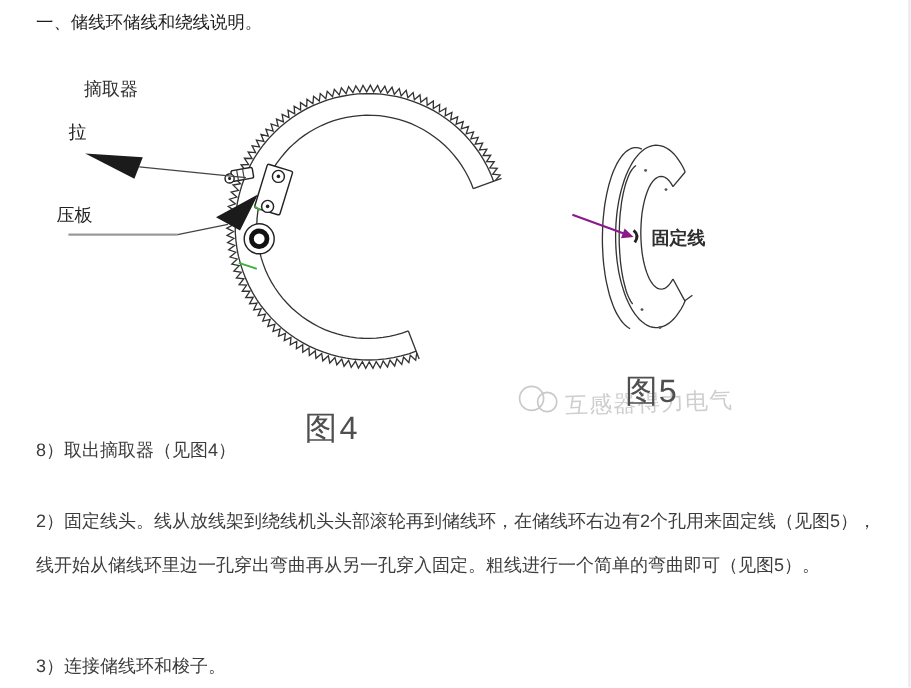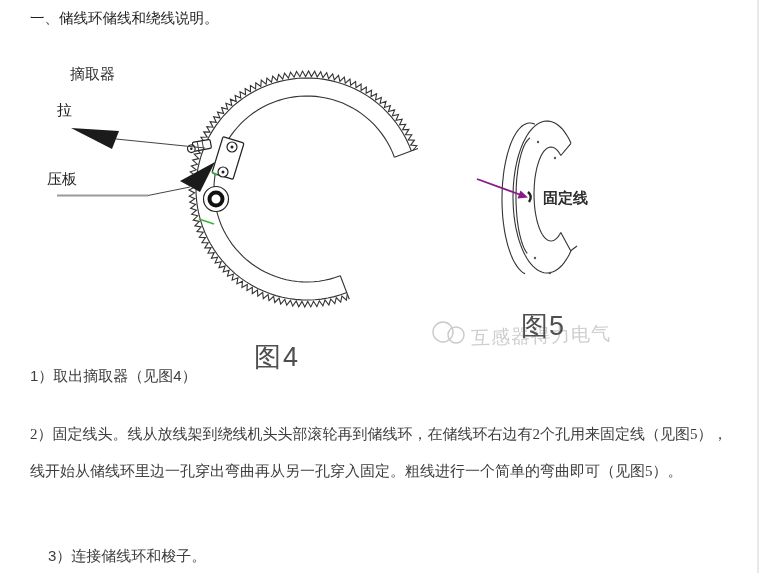--- a/index.html
+++ b/index.html
@@ -16,22 +16,22 @@
   .plate-label{left:47px;top:170px;font-size:15px;color:#222;}
   .fig4-caption{left:254px;top:308px;font-size:27px;color:#4f4f4f;letter-spacing:2px;margin-top:31px;}
   .fig5-caption{left:521px;top:308px;font-size:27px;color:#4f4f4f;letter-spacing:1px;z-index:3;}
   .fixed-wire-label{left:543px;top:189px;font-size:15px;color:#2e2e2e;font-weight:bold;}
   .watermark-text{
     left:471px;top:323px;font-size:19px;letter-spacing:1px;z-index:2;
     color:var(--wm-color,#c9c9c9);transform:rotate(-2deg);opacity:.9;
   }
   .para{position:absolute;left:30px;color:#3d3d3d;font-size:15px;}
   .para-1{top:366px;line-height:20px;}
-  .para-2{top:416px;width:707px;line-height:37px;white-space:normal;font-family:Liberation Serif, serif;}
-  .para-3{top:546px;line-height:20px;margin-left:18px;}
+  .para-2{top:416px;width:707px;line-height:37px;white-space:normal;}
+  .para-3{top:546px;line-height:20px;}
   .right-edge{position:absolute;right:0;top:0;width:2px;height:573px;background:#e9e9e9;}
   
   .ln{stroke:#333;fill:none;stroke-width:1.1;}
   .thin{stroke:#444;stroke-width:1;}
   .grayline{stroke:#9a9a9a;stroke-width:1.8;}
   .solid{fill:#1b1b1b;stroke:none;}
   .part{fill:#ffffff;stroke:#222;stroke-width:1.2;}
   .greenmark{stroke:var(--green-color,#3db13d);stroke-width:1.6;fill:none;}
   .purple{stroke:var(--purple-color,#8a1a8a);fill:none;stroke-width:1.8;}
   .purplefill{fill:var(--purple-color,#8a1a8a);stroke:none;}
@@ -118,18 +118,18 @@
 
   <div class="lbl doc-title">一、储线环储线和绕线说明。</div>
   <div class="lbl picker-label">摘取器</div>
   <div class="lbl pull-label">拉</div>
   <div class="lbl plate-label">压板</div>
   <div class="lbl fig4-caption">图4</div>
   <div class="lbl fixed-wire-label">固定线</div>
   <div class="lbl watermark-text">互感器得力电气</div>
   <div class="lbl fig5-caption">图5</div>
 
-  <div class="para para-1">1）取出摘取器（见图4）</div>
+  <div class="para para-1">8）取出摘取器（见图4）</div>
   <div class="para para-2">2）固定线头。线从放线架到绕线机头头部滚轮再到储线环，在储线环右边有2个孔用来固定线（见图5），线开始从储线环里边一孔穿出弯曲再从另一孔穿入固定。粗线进行一个简单的弯曲即可（见图5）。</div>
   <div class="para para-3">3）连接储线环和梭子。</div>
 
   <div class="right-edge"></div>
 </div>
 
 </body></html>

